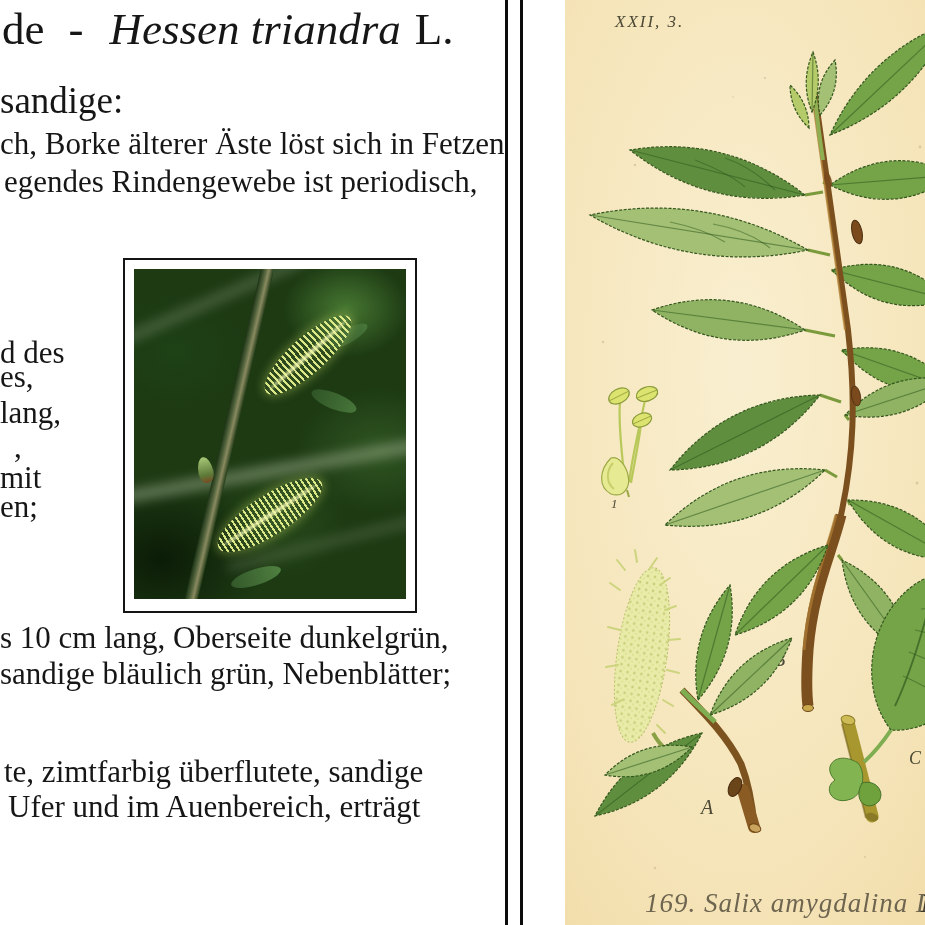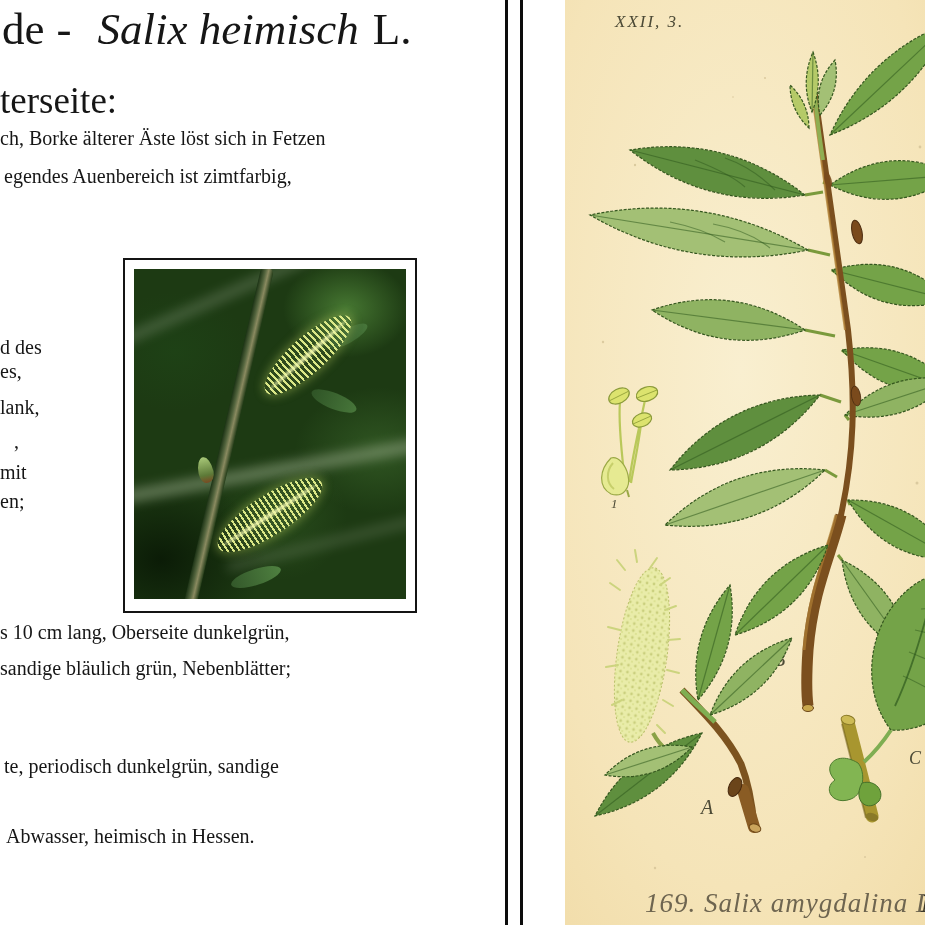--- a/index.html
+++ b/index.html
@@ -3,25 +3,25 @@
 <meta charset="utf-8">
 <style>
   html,body{margin:0;padding:0;}
   body{width:925px;height:925px;overflow:hidden;background:var(--page-bg,#fff);
        font-family:"Liberation Serif","DejaVu Serif",serif;color:var(--ink,#161616);}
   .page{position:relative;width:925px;height:925px;}
 
   
   .left-col{position:absolute;left:0;top:0;width:505px;height:925px;background:var(--page-bg,#fff);}
   .title-line{position:absolute;top:4px;left:2px;font-size:45px;line-height:1.15;white-space:nowrap;}
-  .title-frag{margin-right:12px;}
+  .title-frag{margin-right:24px;}
   .title-dash{margin-right:26px;}
   .title-species{font-style:italic;margin-right:14px;}
   .heading{position:absolute;font-size:37px;line-height:1;white-space:nowrap;}
-  .bl{position:absolute;font-size:20px;line-height:1;white-space:nowrap;}
+  .bl{position:absolute;font-size:31px;line-height:1;white-space:nowrap;}
 
   
   .photo{position:absolute;left:123px;top:258px;width:290px;height:351px;
          border:2px solid #141414;background:#fff;margin:0;}
   .photo-img{position:absolute;left:9px;top:9px;right:9px;bottom:12px;overflow:hidden;
        background:
          radial-gradient(90px 70px at 78% 12%, rgba(84,140,60,.75), rgba(84,140,60,0) 70%),
          radial-gradient(120px 90px at 90% 55%, rgba(60,104,44,.6), rgba(60,104,44,0) 70%),
          radial-gradient(100px 80px at 15% 25%, rgba(30,66,22,.9), rgba(30,66,22,0) 75%),
          radial-gradient(140px 110px at 10% 88%, rgba(10,26,6,.95), rgba(10,26,6,0) 75%),
@@ -64,40 +64,40 @@
   .vein{stroke:var(--vein,#2f5a1e);stroke-width:1.1;opacity:.5;fill:none;}
   .petiole{stroke:#7a9a3c;stroke-width:3;}
 </style>
 </head>
 <body>
 
 <div class="page">
 
   <section class="left-col">
     <div class="title-line">
-      <span class="title-frag">de</span><span class="title-dash">-</span><span class="title-species">Salix heimisch</span><span>L.</span>
+      <span class="title-frag">de</span><span class="title-dash">-</span><span class="title-species">Hessen triandra</span><span>L.</span>
     </div>
 
-    <div class="heading" style="top:82px;left:0">terseite:</div>
+    <div class="heading" style="top:82px;left:0">sandige:</div>
 
     <div class="bl" style="top:128px;left:0">ch, Borke älterer Äste löst sich in Fetzen</div>
-    <div class="bl" style="top:166px;left:4px">egendes Auenbereich ist zimtfarbig,</div>
+    <div class="bl" style="top:166px;left:4px">egendes Rindengewebe ist periodisch,</div>
 
     <div class="bl" style="top:337px;left:0">d des</div>
     <div class="bl" style="top:361px;left:0">es,</div>
-    <div class="bl" style="top:397px;left:0">lank,</div>
+    <div class="bl" style="top:397px;left:0">lang,</div>
     <div class="bl" style="top:431px;left:14px">,</div>
     <div class="bl" style="top:462px;left:0">mit</div>
     <div class="bl" style="top:491px;left:0">en;</div>
 
     <div class="bl" style="top:622px;left:0">s 10 cm lang, Oberseite dunkelgrün,</div>
     <div class="bl" style="top:658px;left:0">sandige bläulich grün, Nebenblätter;</div>
 
-    <div class="bl" style="top:756px;left:4px">te, periodisch dunkelgrün, sandige</div>
-    <div class="bl" style="top:826px;left:6px">Abwasser, heimisch in Hessen.</div>
+    <div class="bl" style="top:756px;left:4px">te, zimtfarbig überflutete, sandige</div>
+    <div class="bl" style="top:791px;left:8px">Ufer und im Auenbereich, erträgt</div>
 
     <figure class="photo" title="Willow twig with two yellow-green catkins against dark foliage">
       <div class="photo-img">
         <div class="streak streak1"></div>
         <div class="streak streak2"></div>
         <div class="streak streak3"></div>
         <div class="twig"></div>
         <div class="pleaf pleaf1"></div>
         <div class="pleaf pleaf2"></div>
         <div class="pleaf pleaf3"></div>

